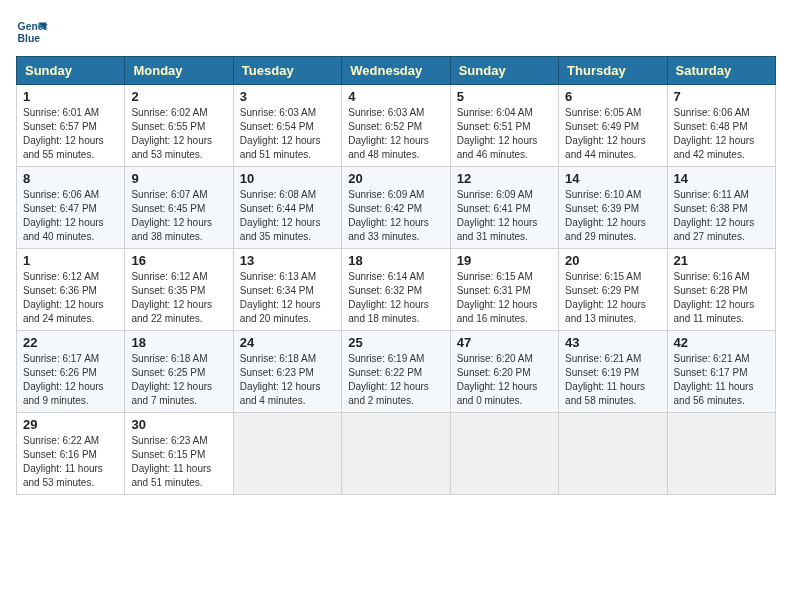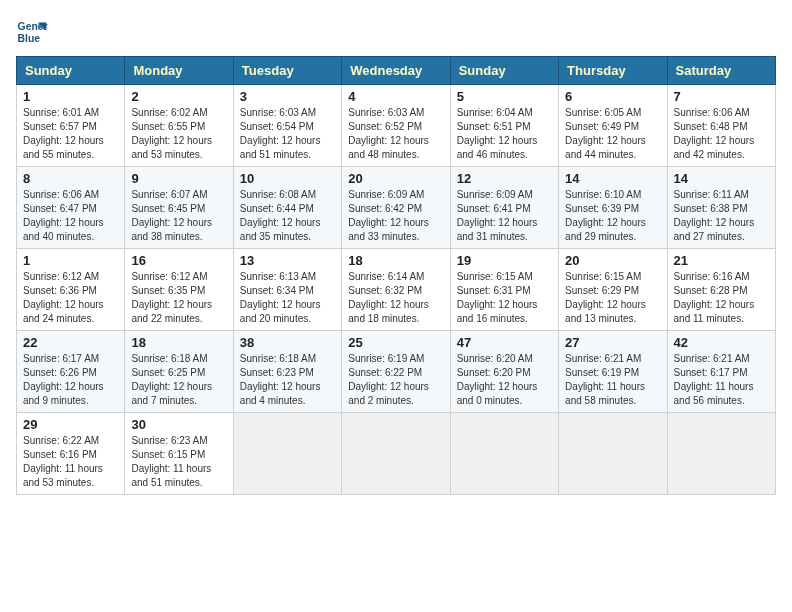--- a/index.html
+++ b/index.html
@@ -302,21 +302,21 @@
       </td>
         <td>
         <span class="day-number">18</span>
         <div class="day-info">
           Sunrise: 6:18 AM<br>
           Sunset: 6:25 PM<br>
           Daylight: 12 hours and 7 minutes.
         </div>
       </td>
         <td>
-        <span class="day-number">38</span>
+        <span class="day-number">24</span>
         <div class="day-info">
           Sunrise: 6:18 AM<br>
           Sunset: 6:23 PM<br>
           Daylight: 12 hours and 4 minutes.
         </div>
       </td>
         <td>
         <span class="day-number">25</span>
         <div class="day-info">
           Sunrise: 6:19 AM<br>
@@ -326,21 +326,21 @@
       </td>
         <td>
         <span class="day-number">47</span>
         <div class="day-info">
           Sunrise: 6:20 AM<br>
           Sunset: 6:20 PM<br>
           Daylight: 12 hours and 0 minutes.
         </div>
       </td>
         <td>
-        <span class="day-number">27</span>
+        <span class="day-number">43</span>
         <div class="day-info">
           Sunrise: 6:21 AM<br>
           Sunset: 6:19 PM<br>
           Daylight: 11 hours and 58 minutes.
         </div>
       </td>
         <td>
         <span class="day-number">42</span>
         <div class="day-info">
           Sunrise: 6:21 AM<br>

